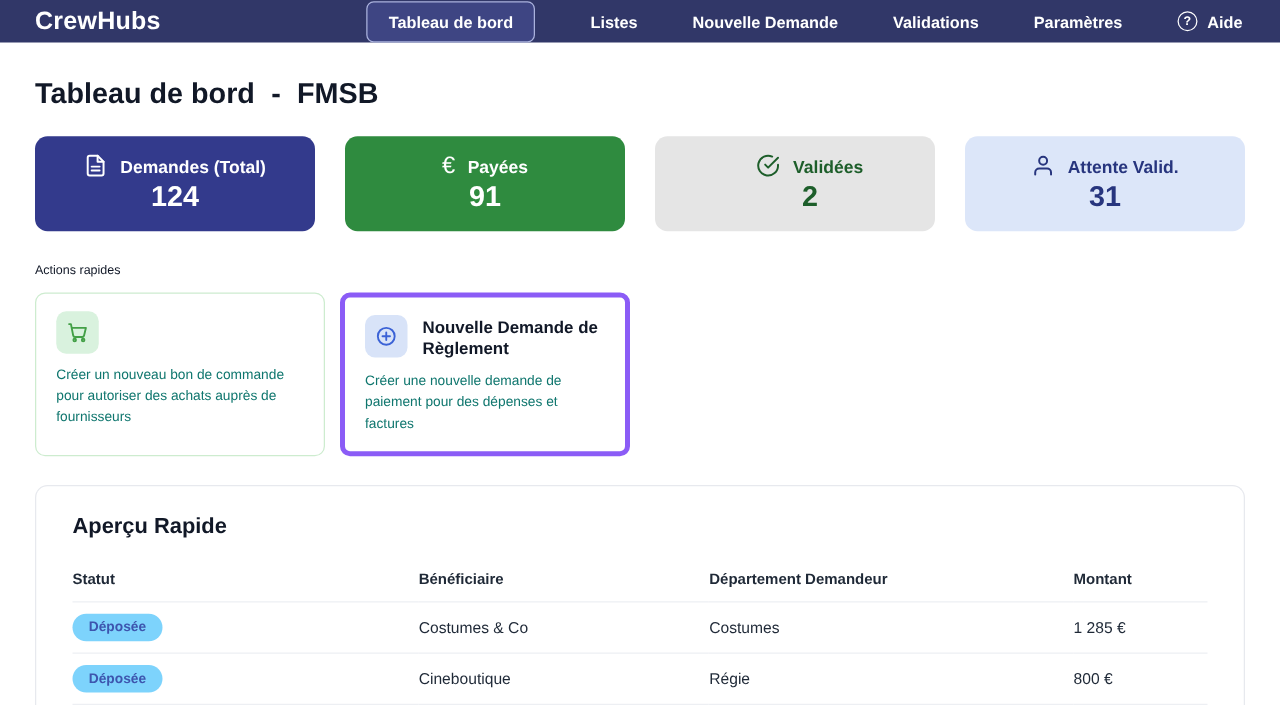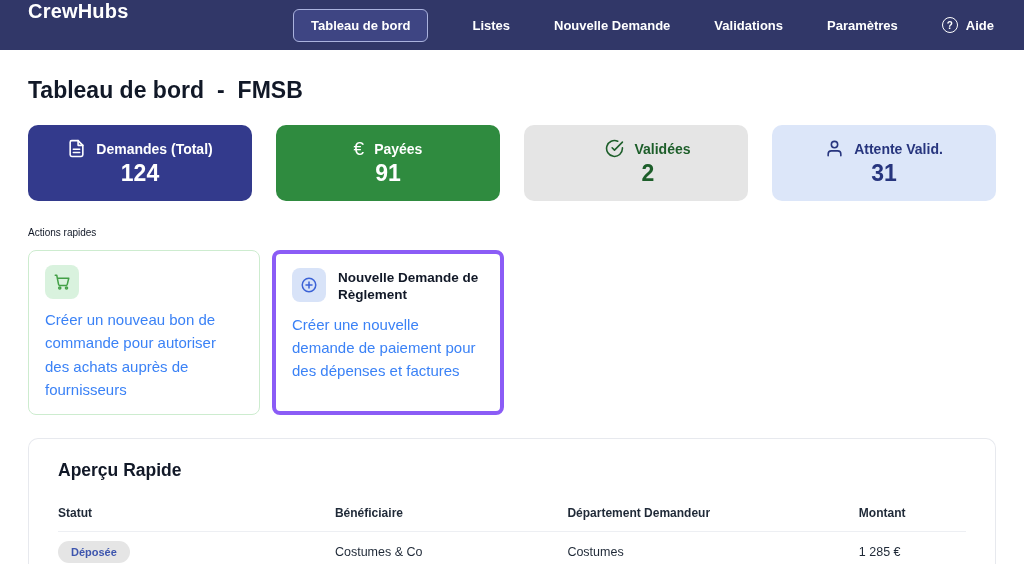--- a/index.html
+++ b/index.html
@@ -5,23 +5,24 @@
   * { margin: 0; padding: 0; box-sizing: border-box; }
   html, body { width: 1024px; height: 564px; overflow: hidden; }
   body {
     font-family: "Liberation Sans", "DejaVu Sans", sans-serif;
     background: #ffffff;
     color: #111827;
   }
 
   
   .topbar {
-    height: 50px;
+    height: 34px;
     background: #313768;
     display: flex;
+    align-items: center;
     padding: 0 30px 0 28px;
   }
   .brand {
     color: #ffffff;
     font-size: 20px;
     font-weight: bold;
     letter-spacing: 0.2px;
     cursor: pointer;
   }
   .nav {
@@ -146,22 +147,22 @@
   .chip-blue { background: #d8e3f8; color: #3b62d6; }
   .qa-title {
     font-size: 13.5px;
     font-weight: bold;
     color: #111827;
     line-height: 1.25;
     padding-top: 2px;
   }
   .qa-desc {
     margin-top: 9px;
-    font-size: 15px;
-    color: #3b82f6;
+    font-size: 11px;
+    color: #0f766e;
     line-height: 1.55;
   }
 
   
   .overview-card {
     margin-top: 23px;
     border: 1px solid #e7e9ee;
     border-bottom: none;
     border-radius: 10px 10px 0 0;
     padding: 21px 29px 0 29px;
@@ -194,21 +195,21 @@
   }
   tr.data-row { cursor: pointer; }
   .badge {
     display: inline-block;
     padding: 4px 13px;
     border-radius: 999px;
     font-size: 11px;
     font-weight: 600;
     line-height: 1.3;
   }
-  .badge-deposee { background: #e5e5e5; color: #3d55ae; }
+  .badge-deposee { background: #7dd3fc; color: #3d55ae; }
 </style>
 </head>
 <body>
 
 <div class="topbar">
   <div class="brand">CrewHubs</div>
   <div class="nav">
     <div class="nav-link active">Tableau de bord</div>
     <div class="nav-link">Listes</div>
     <div class="nav-link">Nouvelle Demande</div>

